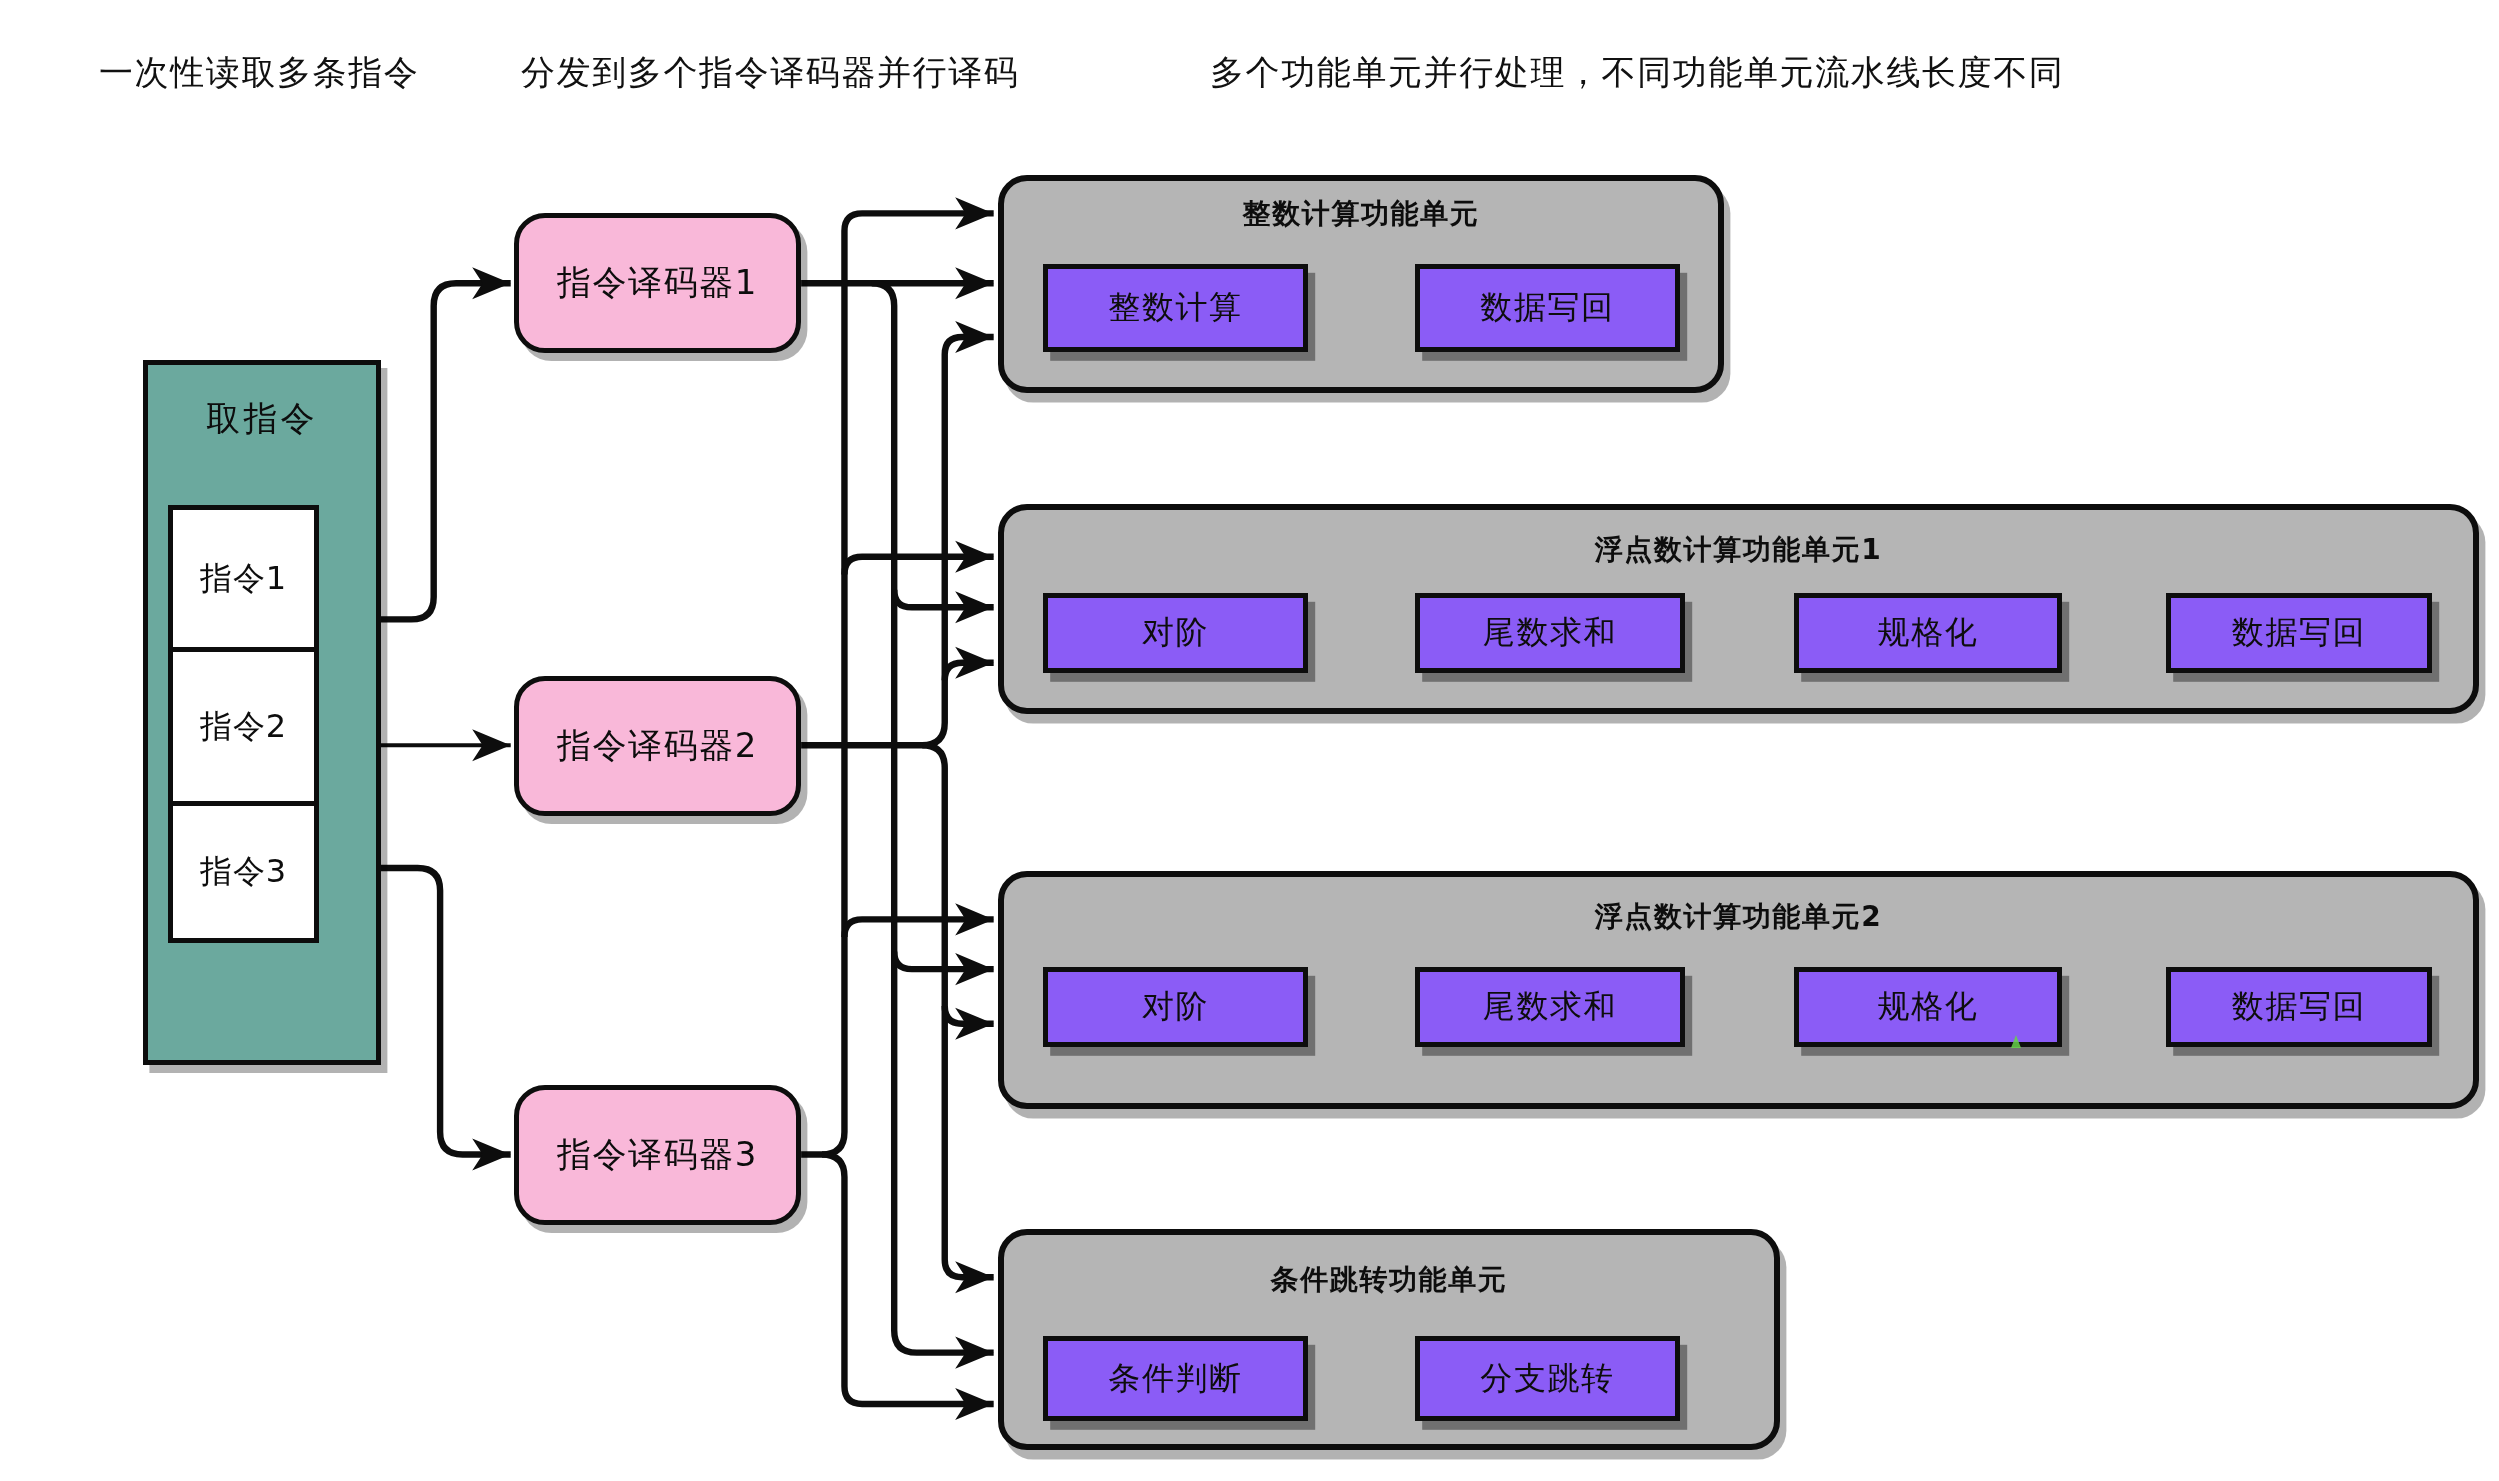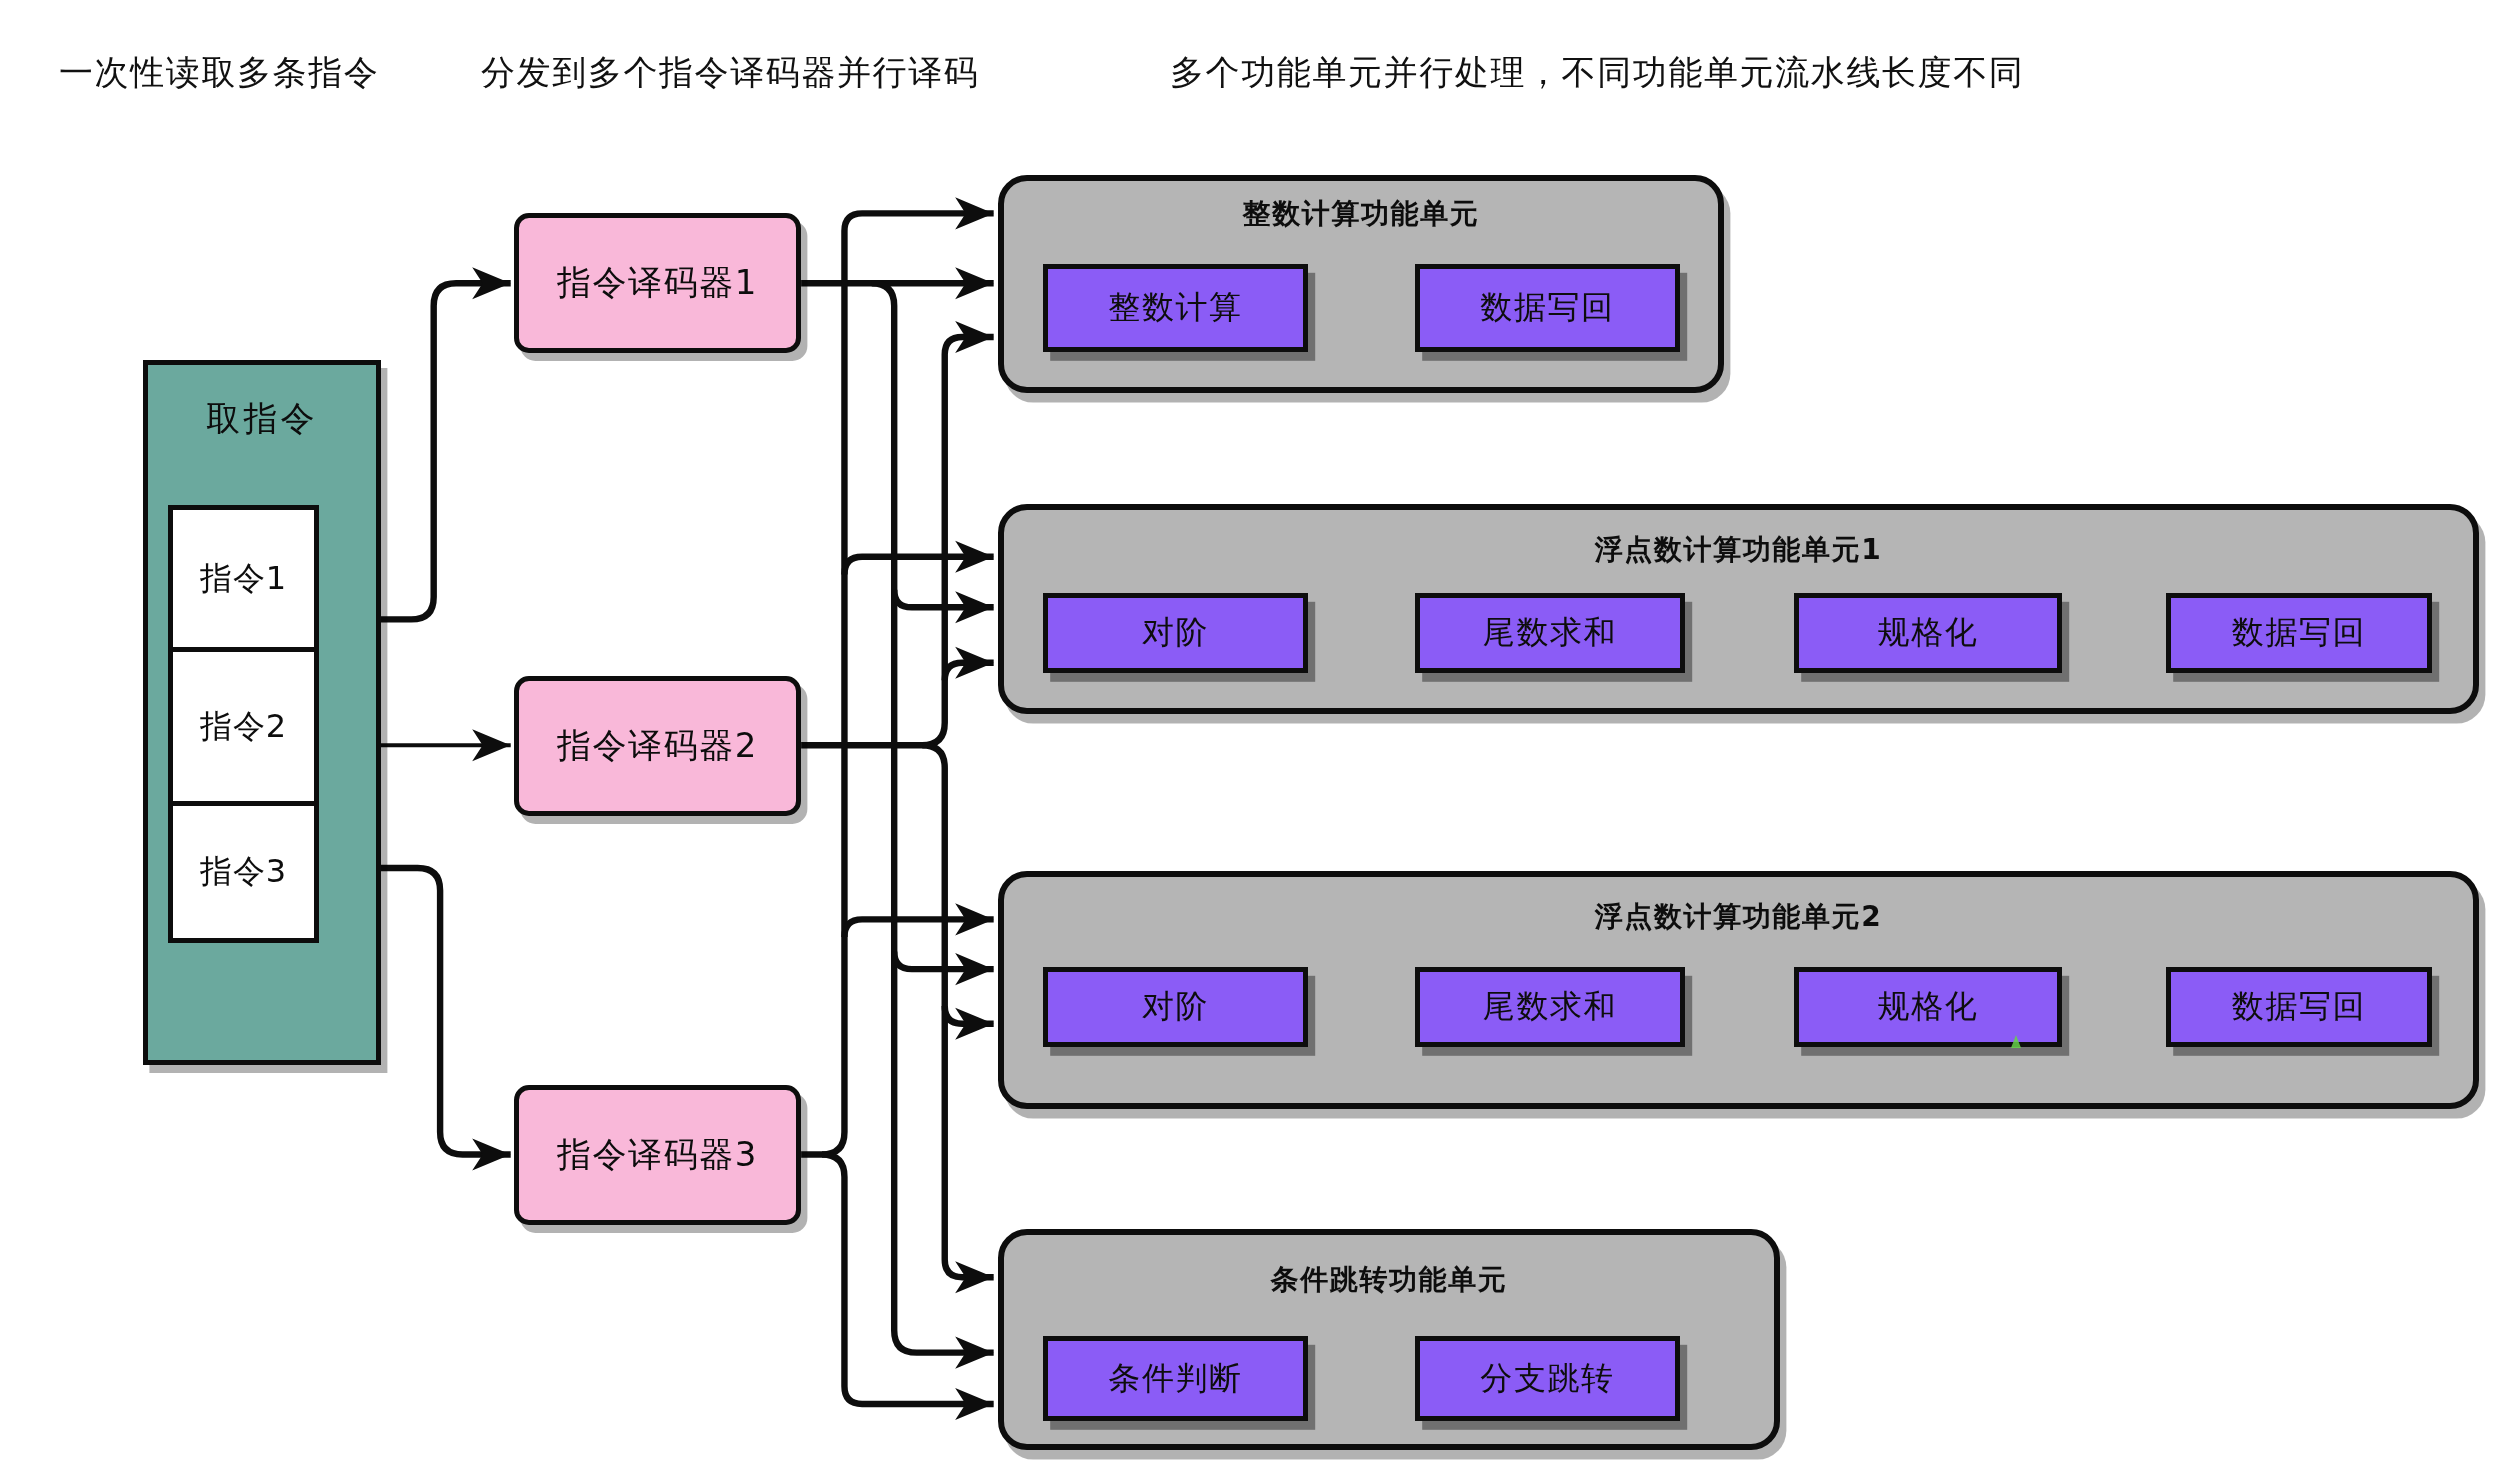--- a/index.html
+++ b/index.html
@@ -7,21 +7,21 @@
     position:relative;
     width:2500px;height:1481px;
     background:#ffffff;
     font-family:"DejaVu Sans","Liberation Sans",sans-serif;
     color:#0d0d0d;
     overflow:hidden;
   }
   .annotation{
     position:absolute;top:50px;
     font-size:34px;font-weight:500;letter-spacing:1.6px;
-    white-space:nowrap;color:#111;
+    white-space:nowrap;color:#111;margin-left:40px;
   }
   #svg-layer{position:absolute;left:0;top:0;z-index:1;}
   .ln{fill:none;stroke:#0d0d0d;stroke-width:8;stroke-linejoin:round;}
   .ln.thin{stroke-width:5;}
   
   .fetch-box{
     position:absolute;left:143px;top:360px;width:238px;height:705px;
     background:#6BA99E;border:5.6px solid #0d0d0d;box-sizing:border-box;
     box-shadow:6.4px 8px 0 rgba(0,0,0,0.30);z-index:2;
   }
@@ -31,21 +31,21 @@
   }
   .instr{
     position:absolute;left:20px;width:151px;
     background:#ffffff;border:5.6px solid #0d0d0d;box-sizing:border-box;
     display:flex;align-items:center;justify-content:center;
     font-size:32px;letter-spacing:0.8px;
   }
   
   .decoder{
     position:absolute;left:514px;width:287px;height:140px;
-    background:#F9B8D9;border:5.6px solid #0d0d0d;border-radius:15px;
+    background:#F9B8D9;border:5.6px solid #0d0d0d;border-radius:31px;
     box-sizing:border-box;display:flex;align-items:center;justify-content:center;
     font-size:34px;letter-spacing:1.6px;
     box-shadow:6.4px 8px 0 rgba(0,0,0,0.30);z-index:2;
   }
   
   .unit{
     position:absolute;left:998px;
     background:#B5B5B5;border:6.4px solid #0d0d0d;border-radius:29px;
     box-sizing:border-box;box-shadow:6.4px 9.6px 0 rgba(0,0,0,0.30);z-index:2;
   }

